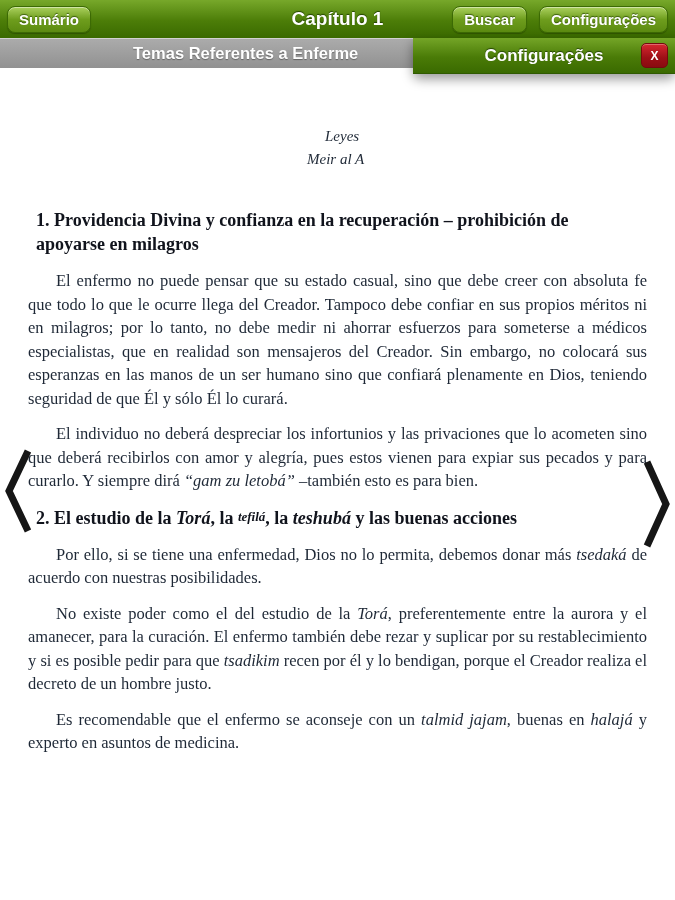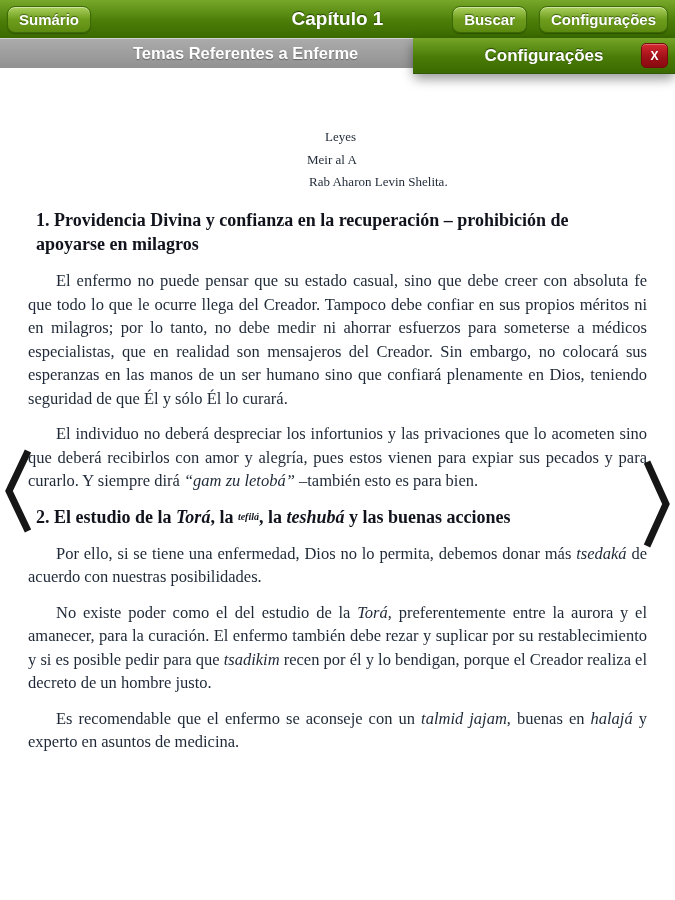--- a/index.html
+++ b/index.html
@@ -92,31 +92,31 @@
     border:1px solid #bdbdbd;border-radius:4px;cursor:grab;
     box-shadow:0 1px 1px rgba(0,0,0,.15);
   }
   
   .content{
     position:absolute;top:68px;left:0;right:0;bottom:0;z-index:0;
     padding:137px 28px 0;box-sizing:border-box;
     font-size:16.5px;line-height:23.5px;color:#1e2836;
   }
   .intro-line{
-    position:absolute;white-space:nowrap;
-    font-size:13px;color:#1e2836;
+    position:absolute;font-style:italic;white-space:nowrap;
+    font-size:15px;color:#1e2836;
   }
   .block{margin:0 0 12px;}
   p.block{text-indent:28px;text-align:justify;}
   h2.block{
     font-size:18px;line-height:24px;margin:3px 8px 13px;
     font-weight:bold;color:#10131c;text-indent:0;
   }
   .seg-i{font-style:italic;}
-  .seg-sm{font-size:10px;font-style:italic;font-weight:bold;vertical-align:3px;}
+  .seg-sm{font-size:13px;font-style:italic;font-weight:bold;vertical-align:3px;}
   
   .nav-btn{position:absolute;z-index:15;background:none;border:none;padding:0;cursor:pointer;}
   .nav-prev{left:3px;top:447px;}
   .nav-next{right:3px;top:458px;}
 </style>
 </head>
 <body>
 
 <div class="topbar">
   <button class="tb-btn">Sumário</button>
@@ -134,21 +134,20 @@
 <div class="popup">
   <div class="popup-header">
     <span class="popup-title">Configurações</span>
     <button class="close-btn">X</button>
   </div>
 </div>
 
 <div class="content">
   <div class="intro-line" style="left:325px;top:57px;">Leyes</div>
   <div class="intro-line" style="left:307px;top:80px;">Meir al A</div>
-  <div class="intro-line" style="left:309px;top:102px;">Rab Aharon Levin Shelita.</div>
   <div>
       <h2 class="block heading"><span>1. Providencia Divina y confianza en la recuperación – prohibición de apoyarse en milagros</span></h2>
       <p class="block paragraph"><span>El enfermo no puede pensar que su estado casual, sino que debe creer con absoluta fe que todo lo que le ocurre llega del Creador. Tampoco debe confiar en sus propios méritos ni en milagros; por lo tanto, no debe medir ni ahorrar esfuerzos para someterse a médicos especialistas, que en realidad son mensajeros del Creador. Sin embargo, no colocará sus esperanzas en las manos de un ser humano sino que confiará plenamente en Dios, teniendo seguridad de que Él y sólo Él lo curará.</span></p>
       <p class="block paragraph"><span>El individuo no deberá despreciar los infortunios y las privaciones que lo acometen sino que deberá recibirlos con amor y alegría, pues estos vienen para expiar sus pecados y para curarlo. Y siempre dirá </span><span class="seg-i">“gam zu letobá”</span><span> –también esto es para bien.</span></p>
       <h2 class="block heading"><span>2. El estudio de la </span><span class="seg-i">Torá</span><span>, la </span><span class="seg-sm">tefilá</span><span>, la </span><span class="seg-i">teshubá</span><span> y las buenas acciones</span></h2>
       <p class="block paragraph"><span>Por ello, si se tiene una enfermedad, Dios no lo permita, debemos donar más </span><span class="seg-i">tsedaká</span><span> de acuerdo con nuestras posibilidades.</span></p>
       <p class="block paragraph"><span>No existe poder como el del estudio de la </span><span class="seg-i">Torá</span><span>, preferentemente entre la aurora y el amanecer, para la curación. El enfermo también debe rezar y suplicar por su restablecimiento y si es posible pedir para que </span><span class="seg-i">tsadikim</span><span> recen por él y lo bendigan, porque el Creador realiza el decreto de un hombre justo.</span></p>
       <p class="block paragraph"><span>Es recomendable que el enfermo se aconseje con un </span><span class="seg-i">talmid jajam</span><span>, buenas en </span><span class="seg-i">halajá</span><span> y experto en asuntos de medicina.</span></p>
     </div>
 </div>

